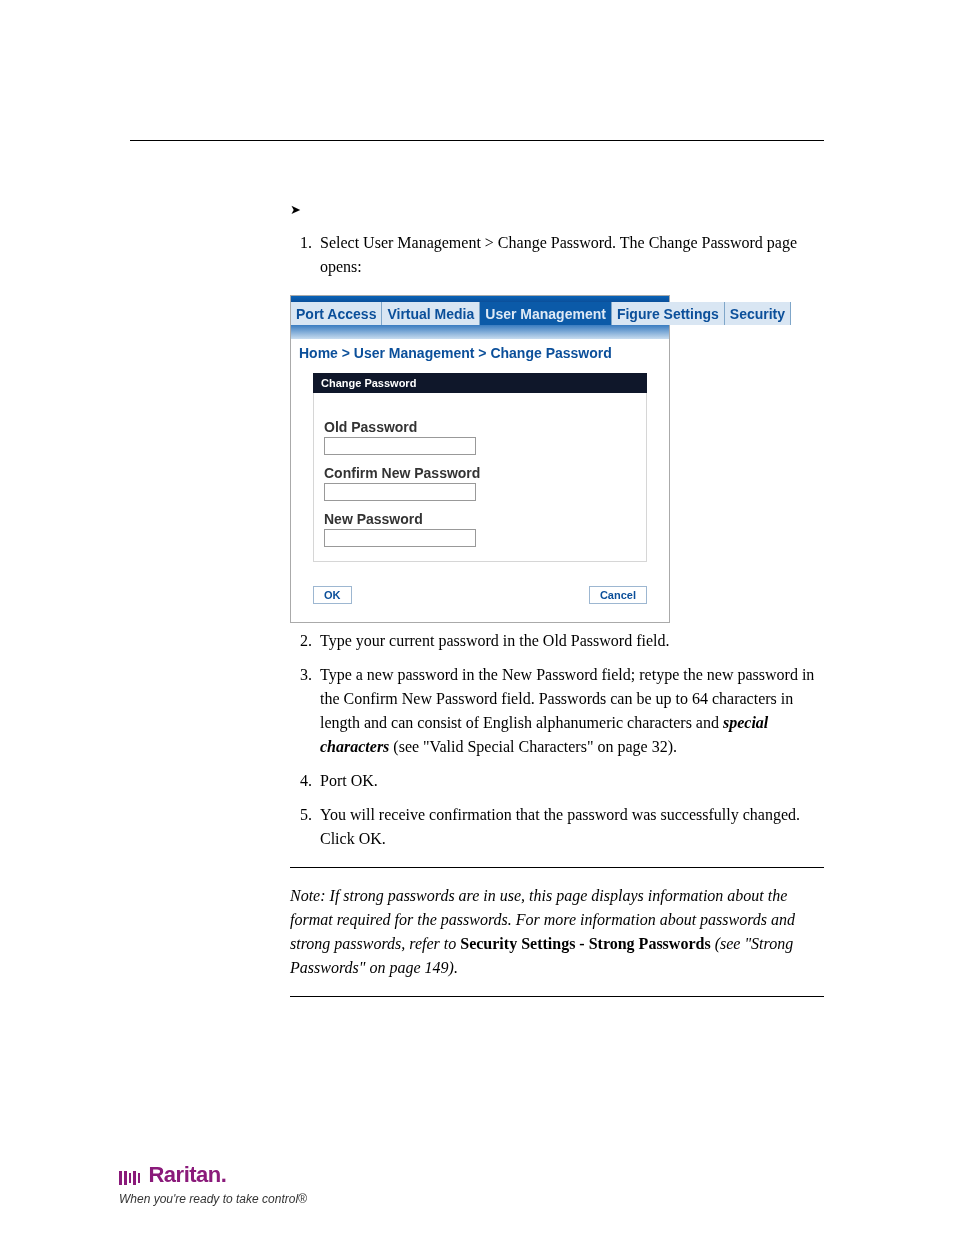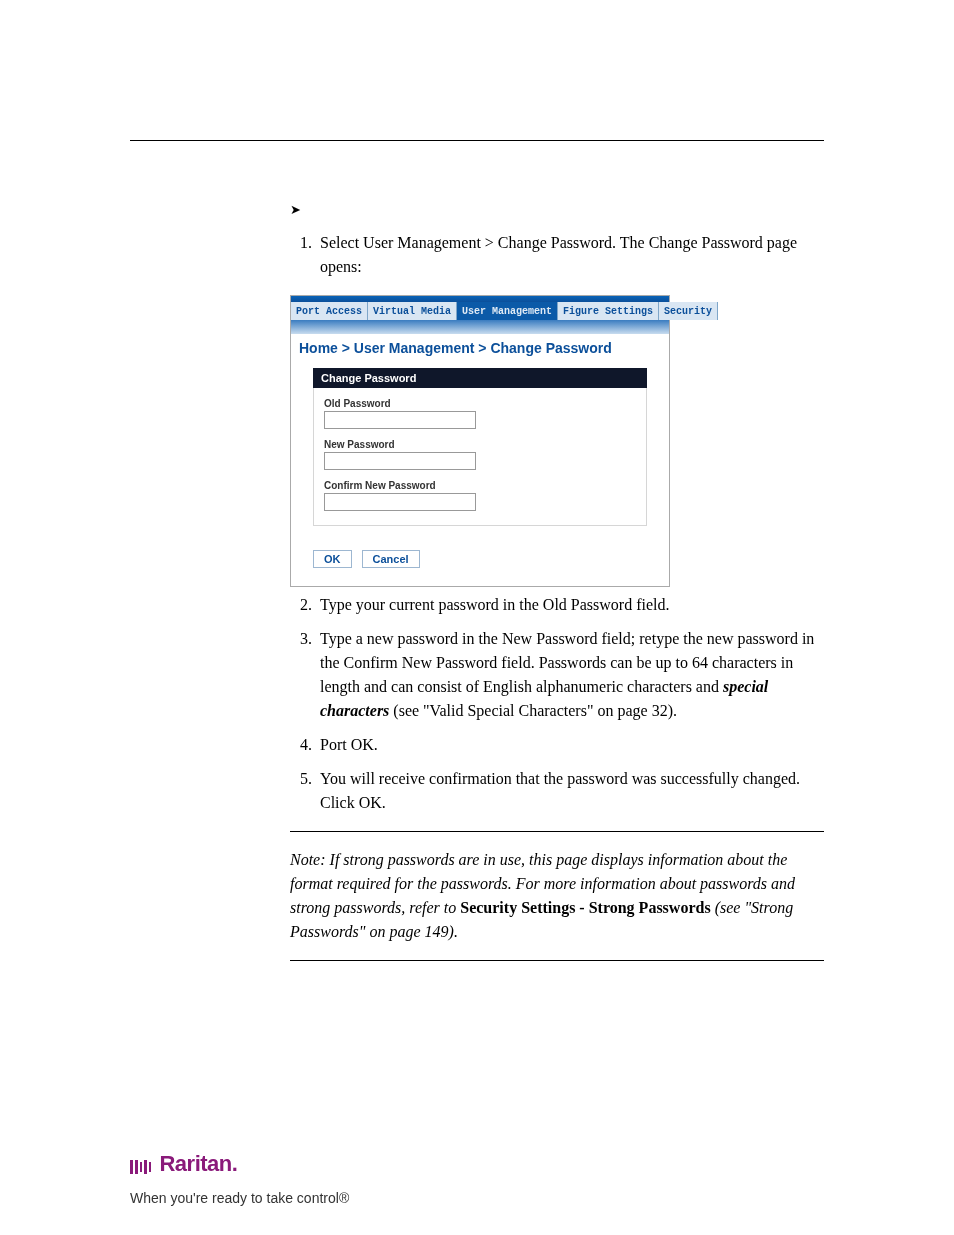--- a/index.html
+++ b/index.html
@@ -60,24 +60,23 @@
     background: #fff;
     font-family: Arial, sans-serif;
   }
   .ss-top {
     background: linear-gradient(#0a63b7, #0b4f9a);
     height: 6px;
   }
   .ss-tabs {
     display: flex;
     background: linear-gradient(#0b5aa8, #0b4f9a);
-    font-size: 10px;
-    font-weight: bold;
-    color: #0b4f9a;
-    font-family: Liberation Mono, monospace;
+    font-size: 14px;
+    font-weight: bold;
+    color: #0b4f9a;
   }
   .ss-tab {
     background: #d9e6f3;
     border-right: 1px solid #7fa6c9;
     padding: 4px 5px 3px 5px;
     color: #0b4f9a;
     white-space: nowrap;
   }
   .ss-tab.active {
     background: #0b5aa8;
@@ -98,42 +97,43 @@
     margin: 4px 22px 8px 22px;
   }
   .ss-panel-head {
     background: #0f172a;
     color: #fff;
     font-size: 11px;
     font-weight: bold;
     padding: 4px 8px;
   }
   .ss-panel-body {
-    padding: 10px 10px 4px 10px;
+    padding: 26px 10px 4px 10px;
     border: 1px solid #d6d6d6;
     border-top: none;
     background: #fff;
-    font-size: 10px;
+    font-size: 14px;
     font-weight: bold;
     color: #333;
   }
   .ss-field {
     margin-bottom: 10px;
   }
   .ss-input {
     width: 150px;
     height: 16px;
     border: 1px solid #999;
     background: #fff;
     margin-top: 2px;
   }
   .ss-buttons {
     margin: 24px 22px 18px 22px;
     display: flex;
     gap: 10px;
+    justify-content: space-between;
   }
   .ss-btn {
     font-size: 11px;
     font-weight: bold;
     color: #0b4f9a;
     border: 1px solid #9db7d1;
     background: #fff;
     padding: 2px 10px;
     font-family: Arial, sans-serif;
     cursor: pointer;
@@ -150,21 +150,21 @@
     margin-top: 8px;
     font-style: italic;
     font-size: 16px;
     line-height: 1.5;
   }
   .note-box b { font-style: normal; }
   .sp-bold { font-style: italic; font-weight: bold; }
   .footer {
     position: absolute;
     bottom: 30px;
-    left: 130px;
+    left: 119px;
     display: flex;
     align-items: flex-start;
     gap: 6px;
   }
   .footer-logo {
     font-family: Arial, sans-serif;
     line-height: 1;
   }
   .footer-bars {
     display: inline-flex;
@@ -184,23 +184,24 @@
     color: #8a1a7a;
     font-size: 22px;
     letter-spacing: -0.5px;
   }
   .brand .dot::after {
     content: ".";
     color: #8a1a7a;
     font-size: 22px;
   }
   .tagline {
-    font-size: 14px;
+    font-size: 12px;
     color: #333;
-    margin-top: 16px;
+    margin-top: 7px;
+    font-style: italic;
   }
   .page-num {
     position: absolute;
     bottom: 40px;
     right: 130px;
     font-weight: bold;
     font-family: Arial, sans-serif;
     font-size: 14px;
     color: #fff;
   }
@@ -236,25 +237,25 @@
       <div class="ss-bc">Home &gt; User Management &gt; Change Password</div>
 
       <div class="ss-panel">
         <div class="ss-panel-head">Change Password</div>
         <div class="ss-panel-body">
           <div class="ss-field">
             <div>Old Password</div>
             <div class="ss-input"></div>
           </div>
           <div class="ss-field">
-            <div>New Password</div>
+            <div>Confirm New Password</div>
             <div class="ss-input"></div>
           </div>
           <div class="ss-field">
-            <div>Confirm New Password</div>
+            <div>New Password</div>
             <div class="ss-input"></div>
           </div>
         </div>
       </div>
 
       <div class="ss-buttons">
         <button class="ss-btn">OK</button>
         <button class="ss-btn">Cancel</button>
       </div>
     </div>

